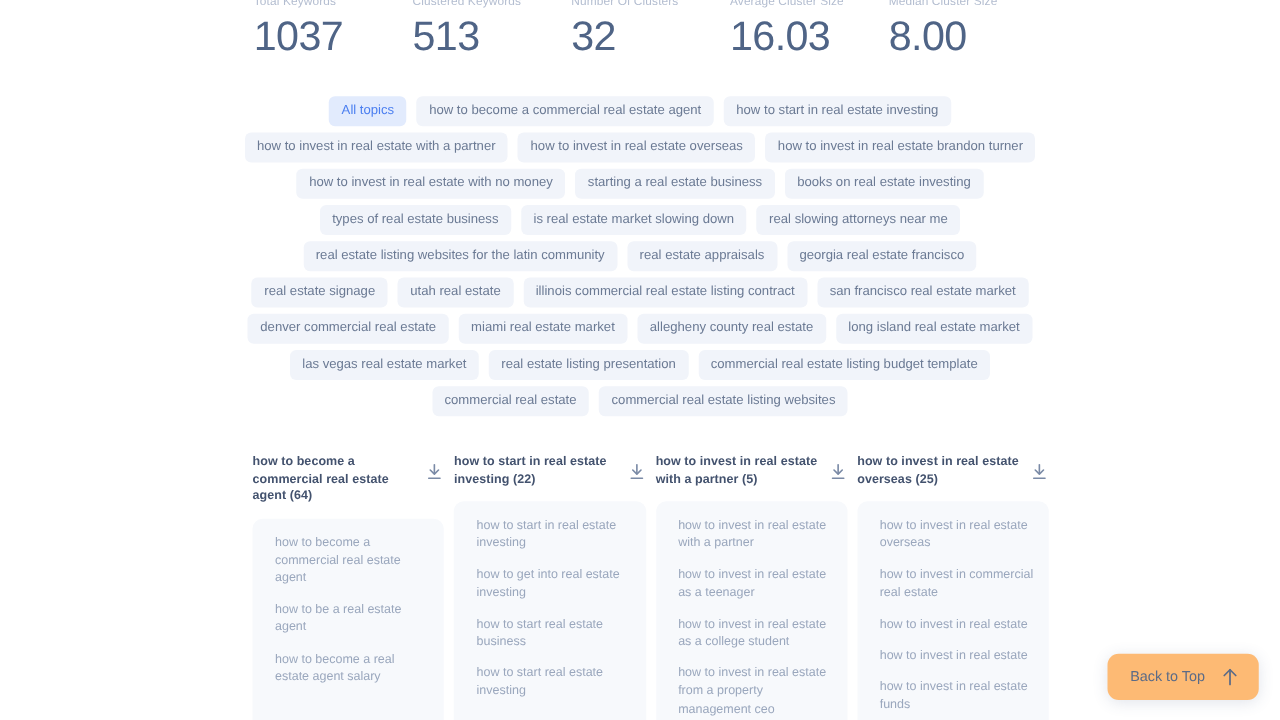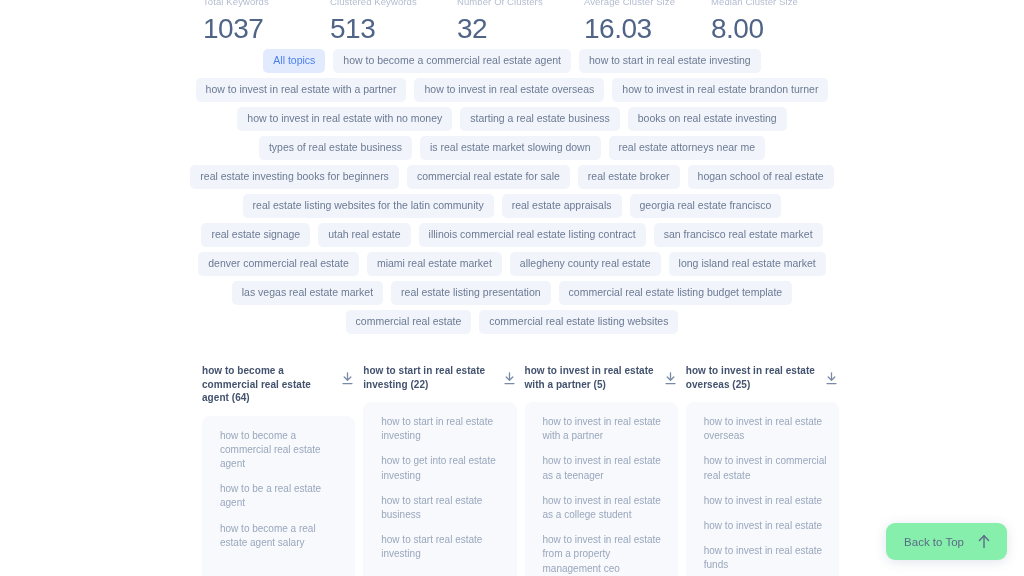--- a/index.html
+++ b/index.html
@@ -29,29 +29,30 @@
   }
   .stat-label {
     font-size: 9.5px;
     color: #b3bdd0;
     letter-spacing: .1px;
     white-space: nowrap;
     line-height: 14px;
     padding-top: 3px;
   }
   .stat-value {
-    font-size: 28px;
+    font-size: 33px;
     font-weight: 400;
     color: #4f6486;
     line-height: 40px;
     letter-spacing: -.5px;
   }
 
   
   #topic-cloud {
+    margin-top: 28px;
     padding: 0 200px;
     display: flex;
     flex-direction: column;
     align-items: center;
     gap: 5px;
   }
   .tag-row {
     display: flex;
     justify-content: center;
     gap: 8px;
@@ -120,21 +121,21 @@
     color: #9aa7bd;
     margin-bottom: 11px;
   }
   .kw-item:last-child { margin-bottom: 0; }
 
   
   #back-to-top {
     position: absolute;
     right: 17px;
     bottom: 16px;
-    background: #86efac;
+    background: #fdba74;
     border-radius: 9px;
     box-shadow: 0 2px 12px rgba(70,90,130,.16);
     padding: 11px 16px 11px 18px;
     display: flex;
     align-items: center;
     gap: 13px;
     cursor: pointer;
   }
   #back-to-top .btt-label {
     font-size: 11.5px;
@@ -185,27 +186,21 @@
       <div class="topic-tag">how to invest in real estate brandon turner</div>
     </div>
     <div class="tag-row">
       <div class="topic-tag">how to invest in real estate with no money</div>
       <div class="topic-tag">starting a real estate business</div>
       <div class="topic-tag">books on real estate investing</div>
     </div>
     <div class="tag-row">
       <div class="topic-tag">types of real estate business</div>
       <div class="topic-tag">is real estate market slowing down</div>
-      <div class="topic-tag">real estate attorneys near me</div>
-    </div>
-    <div class="tag-row">
-      <div class="topic-tag">real estate investing books for beginners</div>
-      <div class="topic-tag">commercial real estate for sale</div>
-      <div class="topic-tag">real estate broker</div>
-      <div class="topic-tag">hogan school of real estate</div>
+      <div class="topic-tag">real slowing attorneys near me</div>
     </div>
     <div class="tag-row">
       <div class="topic-tag">real estate listing websites for the latin community</div>
       <div class="topic-tag">real estate appraisals</div>
       <div class="topic-tag">georgia real estate francisco</div>
     </div>
     <div class="tag-row">
       <div class="topic-tag">real estate signage</div>
       <div class="topic-tag">utah real estate</div>
       <div class="topic-tag">illinois commercial real estate listing contract</div>

